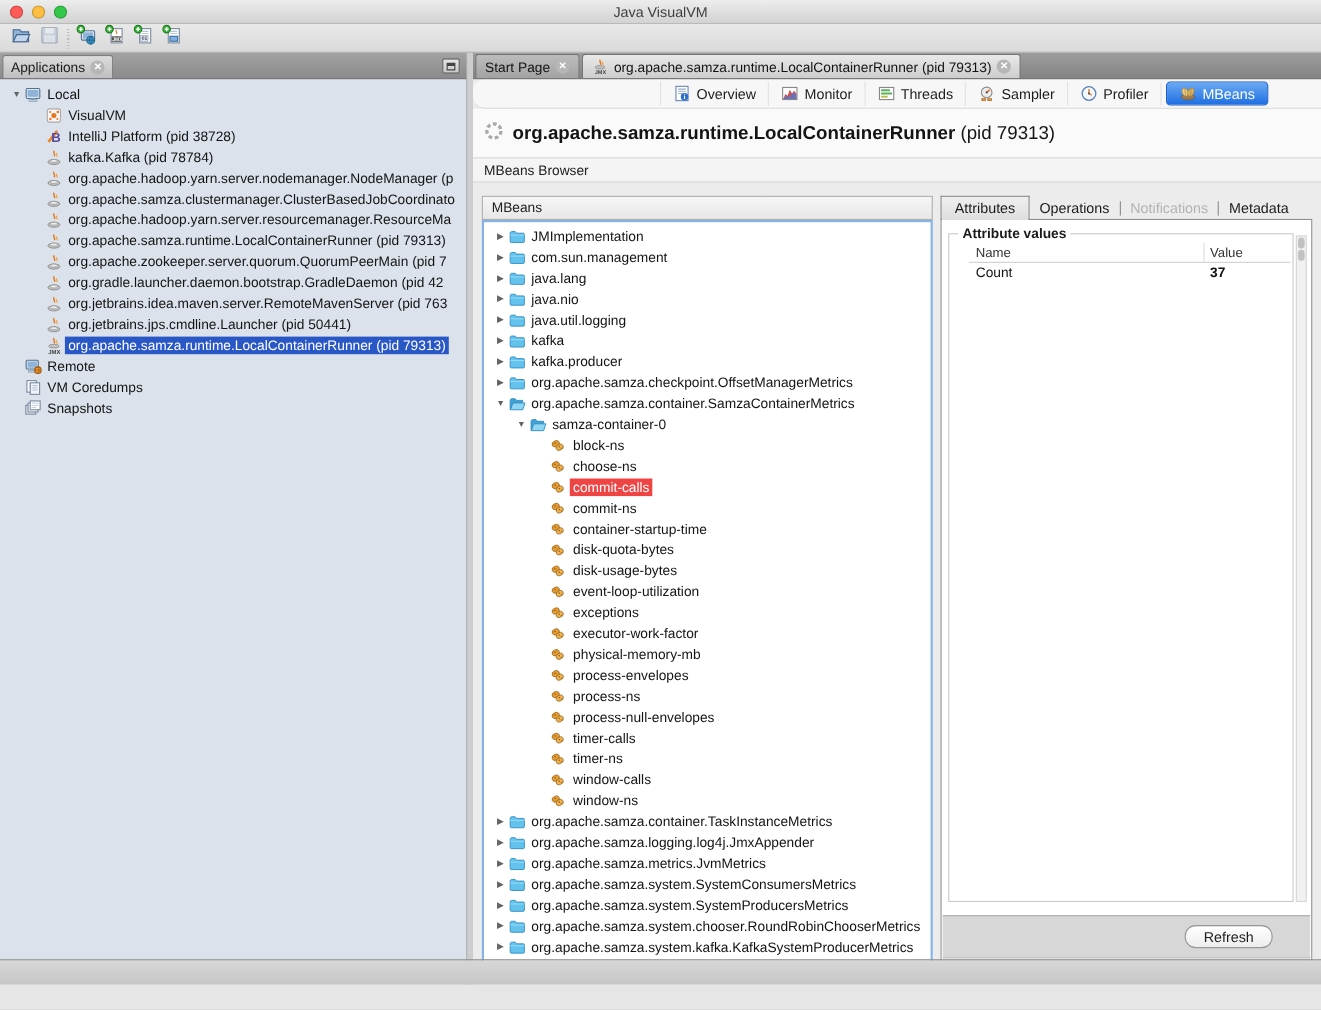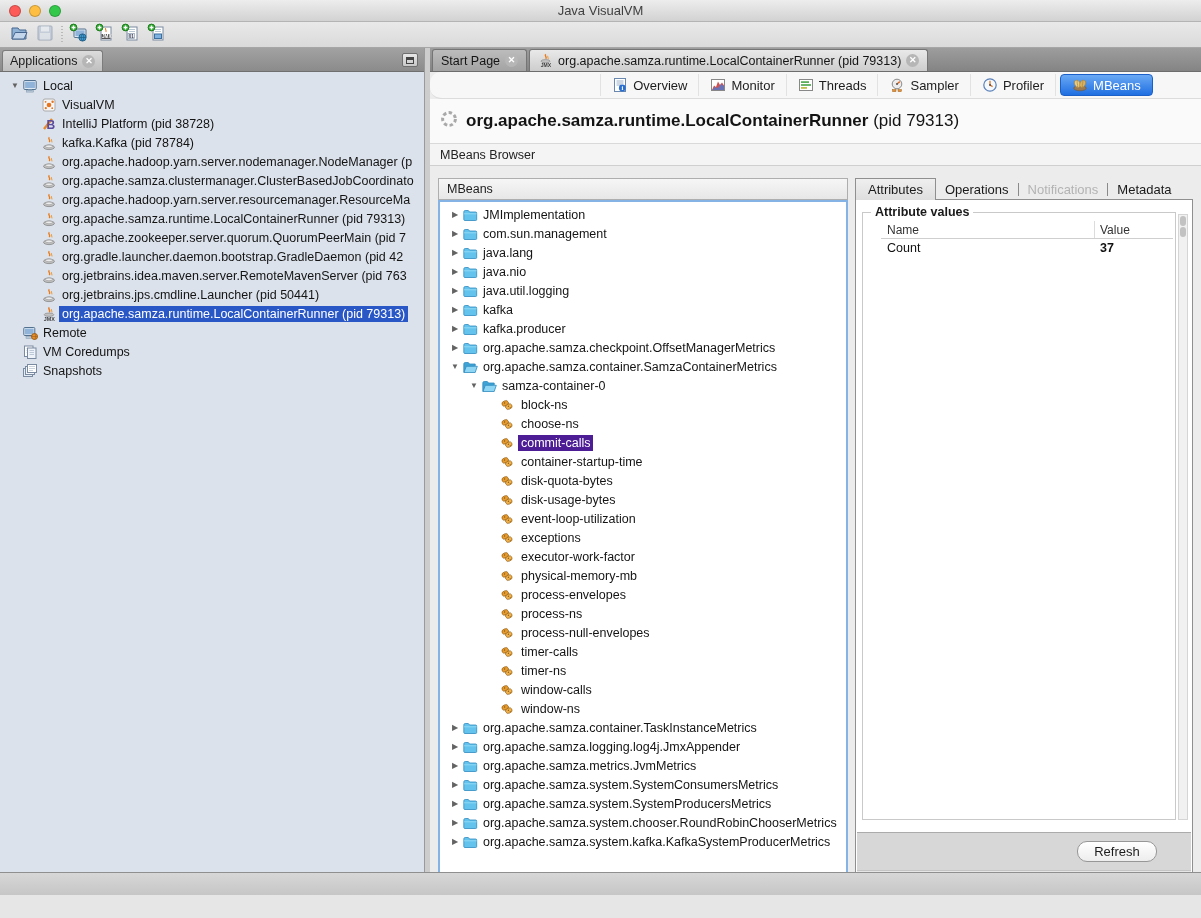--- a/index.html
+++ b/index.html
@@ -74,21 +74,21 @@
   .sectionband { height:23px; background:#f4f4f4; border-top:1px solid #d9d9d9; border-bottom:1px solid #cfcfcf;
     display:flex; align-items:center; padding-left:10px; font-size:12.5px; color:#222; }
 
   .browser { position:absolute; left:0; top:118px; right:0; bottom:0; background:#ececec; }
 
   
   .mb-panel { position:absolute; left:8px; top:12px; width:410px; height:709px; }
   .mb-header { height:22px; background:linear-gradient(#f6f6f6,#e7e7e7); border:1px solid #aeaeae;
     display:flex; align-items:center; padding-left:8px; font-size:12.5px; color:#222; }
   .mb-tree { position:absolute; left:0; top:22px; right:0; bottom:0; background:#fff; border:2px solid #86b3e6; overflow:hidden; padding-top:3px; }
-  .mb-tree .tlabel.tsel { background:#4c1d95; }
+  .mb-tree .tlabel.tsel { background:#ef4444; }
 
   
   .attr-panel { position:absolute; left:425px; top:12px; width:338px; height:709px; }
   .attr-tabs { height:22px; display:flex; align-items:flex-end; font-size:13px; color:#1a1a1a; }
   .attr-tab-box { height:22px; display:flex; align-items:center; padding:0 12px; background:linear-gradient(#efefef,#dedede);
     border:1px solid #8f8f8f; border-bottom:none; position:relative; z-index:2; }
   .attr-tab { padding:0 9px; height:22px; display:flex; align-items:center;margin-top:44px; }
   .attr-tab.disabled { color:#b3b3b3; }
   .attr-sep { width:1px; height:13px; background:#8a8a8a; margin-bottom:4px; align-self:flex-end; }
   .attr-body { position:absolute; left:0; top:21px; right:0; bottom:0; background:#fff; border:1px solid #8f8f8f; }
@@ -656,20 +656,33 @@
                 <span class="arrow"></span>
                 <span class="ticon">
                   <svg width="14" height="14" viewBox="0 0 14 14">
                     <ellipse cx="5.2" cy="5.4" rx="3.4" ry="2.6" transform="rotate(-22 5.2 5.4)" fill="#e89b2e" stroke="#8a5a14" stroke-width=".6"></ellipse>
                     <ellipse cx="8.8" cy="8.6" rx="3.4" ry="2.6" transform="rotate(-22 8.8 8.6)" fill="#f0b24f" stroke="#8a5a14" stroke-width=".6"></ellipse>
                     <circle cx="4.6" cy="5" r=".7" fill="#8a5a14"></circle>
                     <circle cx="8.4" cy="8.2" r=".7" fill="#8a5a14"></circle>
                     <circle cx="10.2" cy="9.4" r=".5" fill="#8a5a14"></circle>
                   </svg>
                 </span>
+                <span class="tlabel">commit-ns</span>
+              </div>
+              <div class="row" style="padding-left: 46px;">
+                <span class="arrow"></span>
+                <span class="ticon">
+                  <svg width="14" height="14" viewBox="0 0 14 14">
+                    <ellipse cx="5.2" cy="5.4" rx="3.4" ry="2.6" transform="rotate(-22 5.2 5.4)" fill="#e89b2e" stroke="#8a5a14" stroke-width=".6"></ellipse>
+                    <ellipse cx="8.8" cy="8.6" rx="3.4" ry="2.6" transform="rotate(-22 8.8 8.6)" fill="#f0b24f" stroke="#8a5a14" stroke-width=".6"></ellipse>
+                    <circle cx="4.6" cy="5" r=".7" fill="#8a5a14"></circle>
+                    <circle cx="8.4" cy="8.2" r=".7" fill="#8a5a14"></circle>
+                    <circle cx="10.2" cy="9.4" r=".5" fill="#8a5a14"></circle>
+                  </svg>
+                </span>
                 <span class="tlabel">container-startup-time</span>
               </div>
               <div class="row" style="padding-left: 46px;">
                 <span class="arrow"></span>
                 <span class="ticon">
                   <svg width="14" height="14" viewBox="0 0 14 14">
                     <ellipse cx="5.2" cy="5.4" rx="3.4" ry="2.6" transform="rotate(-22 5.2 5.4)" fill="#e89b2e" stroke="#8a5a14" stroke-width=".6"></ellipse>
                     <ellipse cx="8.8" cy="8.6" rx="3.4" ry="2.6" transform="rotate(-22 8.8 8.6)" fill="#f0b24f" stroke="#8a5a14" stroke-width=".6"></ellipse>
                     <circle cx="4.6" cy="5" r=".7" fill="#8a5a14"></circle>
                     <circle cx="8.4" cy="8.2" r=".7" fill="#8a5a14"></circle>

